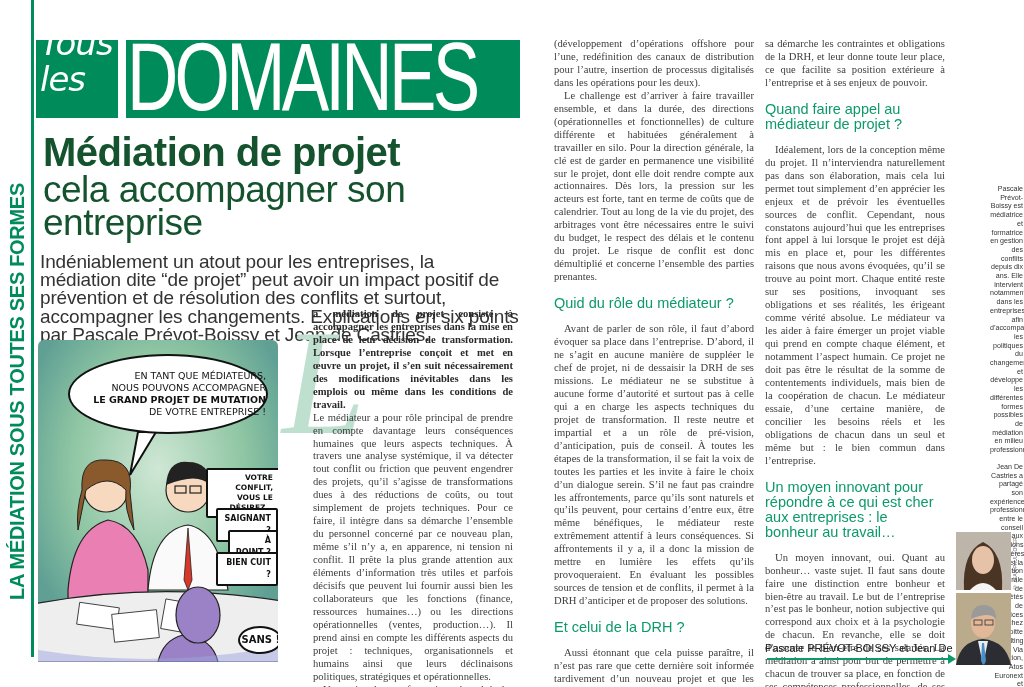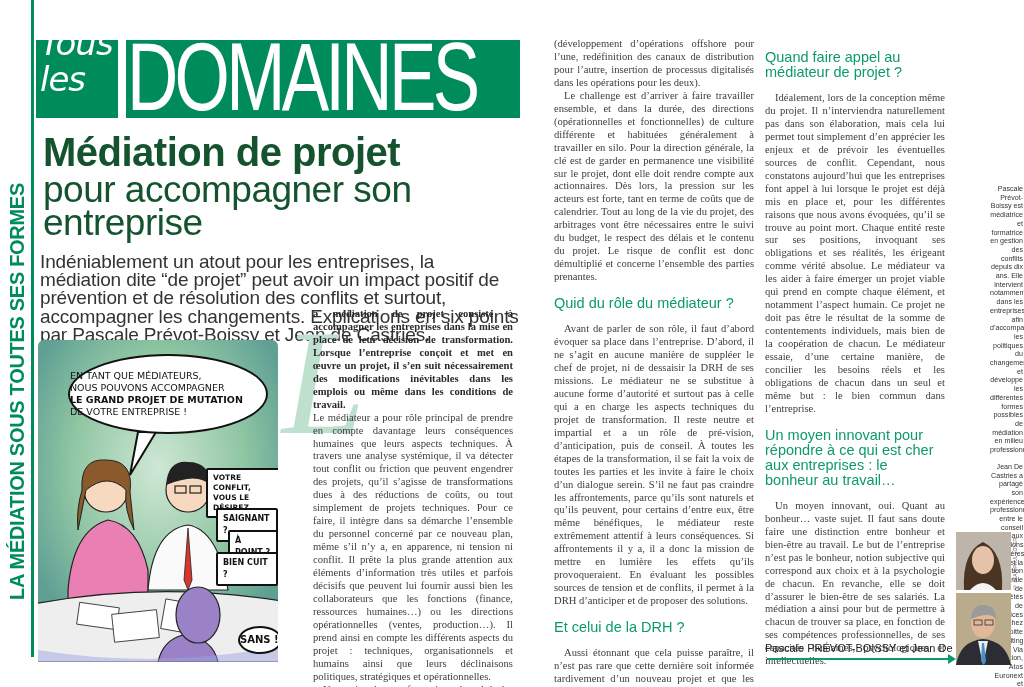--- a/index.html
+++ b/index.html
@@ -13,21 +13,21 @@
   .tous-box{position:absolute;left:36px;top:40px;width:82px;height:78px;background:#008c5a;}
   .tous-text{position:absolute;left:40px;top:25px;width:80px;font-family:"DejaVu Sans",sans-serif;font-style:italic;color:#fff;font-size:34px;line-height:36px;font-weight:normal;letter-spacing:-1px;}
   .dom-box{position:absolute;left:126px;top:40px;width:394px;height:78px;background:#008c5a;}
   .dom-text{position:absolute;left:127px;top:32px;font-family:"Liberation Sans",sans-serif;color:#fff;font-size:96px;line-height:90px;letter-spacing:-5px;transform:scaleX(0.74);transform-origin:0 0;white-space:nowrap;font-weight:normal;}
   .title{position:absolute;left:43px;top:131px;width:470px;font-family:"Liberation Sans",sans-serif;color:#14532d;}
   .title .t1{font-weight:bold;font-size:40px;line-height:42px;letter-spacing:-0.5px;display:block;}
   .title .t2{font-size:37px;line-height:33px;letter-spacing:-0.5px;display:block;font-weight:normal;}
   .lead{position:absolute;left:40px;top:253px;width:480px;font-family:"Liberation Sans",sans-serif;font-size:19px;line-height:18.2px;color:#333;letter-spacing:-0.15px;}
   
   .cartoon{position:absolute;left:38px;top:340px;width:240px;height:322px;overflow:hidden;border-radius:6px 6px 0 0;}
-  .bubble{position:absolute;background:#fff;border:2px solid #111;font-family:"DejaVu Sans",sans-serif;font-size:9px;font-weight:bold;color:#111;text-align:left;text-transform:uppercase;line-height:12px;}
+  .bubble{position:absolute;background:#fff;border:2px solid #111;font-family:"DejaVu Sans",sans-serif;font-size:9px;font-weight:bold;color:#111;text-align:right;text-transform:uppercase;line-height:12px;}
   .bubble.main{left:30px;top:14px;width:200px;height:80px;border-radius:50%;padding-top:14px;font-size:9.5px;font-weight:normal;}
   .bubble.main b{font-weight:bold;}
   .bubble.rect{border-radius:2px;padding:3px 5px;}
   
   .dropcap{position:absolute;left:282px;top:307px;font-family:"Liberation Serif",serif;font-size:150px;line-height:150px;color:#bfe0cf;font-style:italic;}
   .col{position:absolute;font-size:10.6px;line-height:12.95px;text-align:justify;color:#3d3d3d;hyphens:auto;}
   .col p{text-indent:10px;}
   .col p.noind{text-indent:0;}
   .col .bold{font-weight:bold;color:#2a2a2a;text-indent:0;}
   .col h3{font-family:"Liberation Sans",sans-serif;font-weight:normal;color:#0d9a6a;font-size:14.5px;line-height:15px;margin:12px 8px 12px 0;text-align:left;}
@@ -54,21 +54,21 @@
 <div class="tous-box"></div>
 <div class="tous-text">
   <span>Tous</span><br>
   <span>les</span>
 </div>
 <div class="dom-box"></div>
 <div class="dom-text">DOMAINES</div>
 
 <div class="title">
   <span class="t1">Médiation de projet</span>
-  <span class="t2">pour accompagner son entreprise</span>
+  <span class="t2">cela accompagner son entreprise</span>
 </div>
 
 <div class="lead">Indéniablement un atout pour les entreprises, la médiation dite “de projet” peut avoir un impact positif de prévention et de résolution des conflits et surtout, accompagner les changements. Explications en six points par Pascale Prévot-Boissy et Jean de Castries.</div>
 
 <div class="cartoon">
   <svg width="240" height="322" viewBox="0 0 240 322">
     <defs>
       <radialGradient id="bg" cx="50%" cy="40%" r="60%">
         <stop offset="0%" stop-color="#cfe7d5"></stop>
         <stop offset="60%" stop-color="#8fc6a3"></stop>
@@ -124,20 +124,21 @@
   <p class="noind">(développement d’opérations offshore pour l’une, redéfinition des canaux de distribution pour l’autre, insertion de processus digitalisés dans les opérations pour les deux).</p>
   <p>Le challenge est d’arriver à faire travailler ensemble, et dans la durée, des directions (opérationnelles et fonctionnelles) de culture différente et habituées généralement à travailler en silo. Pour la direction générale, la clé est de garder en permanence une visibilité sur le projet, dont elle doit rendre compte aux actionnaires. Dès lors, la pression sur les acteurs est forte, tant en terme de coûts que de calendrier. Tout au long de la vie du projet, des arbitrages vont être nécessaires entre le suivi du budget, le respect des délais et le contenu du projet. Le risque de conflit est donc démultiplié et concerne l’ensemble des parties prenantes.</p>
   <h3>Quid du rôle du médiateur ?</h3>
   <p>Avant de parler de son rôle, il faut d’abord évoquer sa place dans l’entreprise. D’abord, il ne s’agit en aucune manière de suppléer le chef de projet, ni de dessaisir la DRH de ses missions. Le médiateur ne se substitue à aucune forme d’autorité et surtout pas à celle qui a en charge les aspects techniques du projet de transformation. Il reste neutre et impartial et a un rôle de pré-vision, d’anticipation, puis de conseil. À toutes les étapes de la transformation, il se fait la voix de toutes les parties et les invite à faire le choix d’un dialogue serein. S’il ne faut pas craindre les affrontements, parce qu’ils sont naturels et qu’ils peuvent, pour certains d’entre eux, être même bénéfiques, le médiateur reste extrêmement attentif à leurs conséquences. Si affrontements il y a, il a donc la mission de mettre en lumière les effets qu’ils provoqueraient. En évaluant les possibles sources de tension et de conflits, il permet à la DRH d’anticiper et de proposer des solutions.</p>
   <h3>Et celui de la DRH ?</h3>
   <p>Aussi étonnant que cela puisse paraître, il n’est pas rare que cette dernière soit informée tardivement d’un nouveau projet et que les moyens qui lui sont donnés pour accompagner les collaborateurs ne soient pas suffisants. La transmission tardive de l’information lui interdit, hélas, toute forme d’anticipation. Elle peut alors se retrouver, du jour au lendemain, à devoir gérer des conflits parfois d’une rare violence. S’il n’est jamais trop tard pour trouver des solutions, cette violence peut engendrer des traumatismes.</p>
 
 </div>
 
 <div class="col col3">
+  <p class="noind">sa démarche les contraintes et obligations de la DRH, et leur donne toute leur place, ce que facilite sa position extérieure à l’entreprise et à ses enjeux de pouvoir.</p>
   <h3>Quand faire appel au médiateur de projet ?</h3>
   <p>Idéalement, lors de la conception même du projet. Il n’interviendra naturellement pas dans son élaboration, mais cela lui permet tout simplement d’en apprécier les enjeux et de prévoir les éventuelles sources de conflit. Cependant, nous constatons aujourd’hui que les entreprises font appel à lui lorsque le projet est déjà mis en place et, pour les différentes raisons que nous avons évoquées, qu’il se trouve au point mort. Chaque entité reste sur ses positions, invoquant ses obligations et ses réalités, les érigeant comme vérité absolue. Le médiateur va les aider à faire émerger un projet viable qui prend en compte chaque élément, et notamment l’aspect humain. Ce projet ne doit pas être le résultat de la somme de contentements individuels, mais bien de la coopération de chacun. Le médiateur essaie, d’une certaine manière, de concilier les besoins réels et les obligations de chacun dans un seul et même but : le bien commun dans l’entreprise.</p>
   <h3>Un moyen innovant pour répondre à ce qui est cher aux entreprises : le bonheur au travail…</h3>
   <p>Un moyen innovant, oui. Quant au bonheur… vaste sujet. Il faut sans doute faire une distinction entre bonheur et bien-être au travail. Le but de l’entreprise n’est pas le bonheur, notion subjective qui correspond aux choix et à la psychologie de chacun. En revanche, elle se doit d’assurer le bien-être de ses salariés. La médiation a ainsi pour but de permettre à chacun de trouver sa place, en fonction de ses compétences professionnelles, de ses capacités humaines, psychologiques et intellectuelles.</p>
 
 </div>
 
 <div class="signature">Pascale PRÉVOT-BOISSY et Jean De CASTRIES</div>
 <div class="arrow-line"></div>
 <div class="arrow-head"></div>

